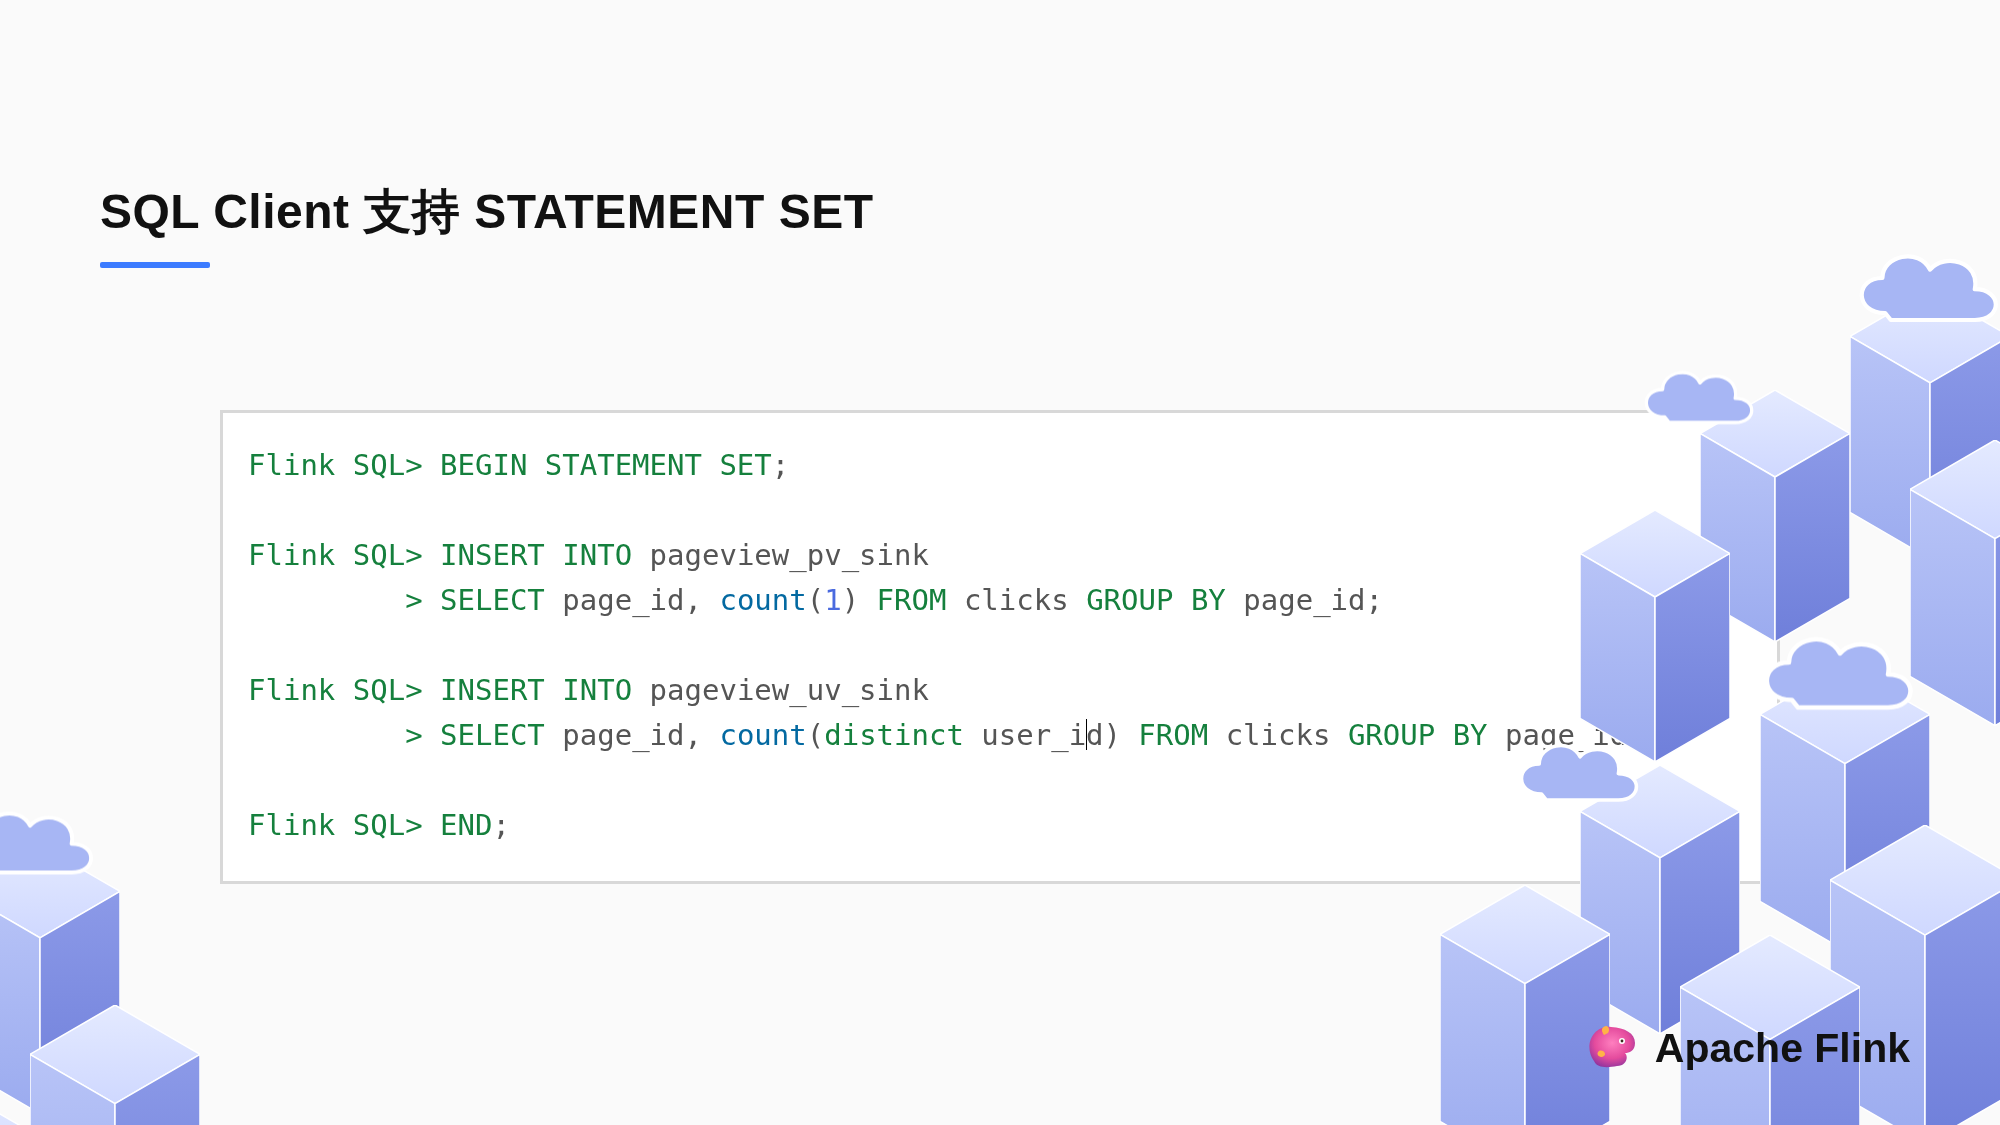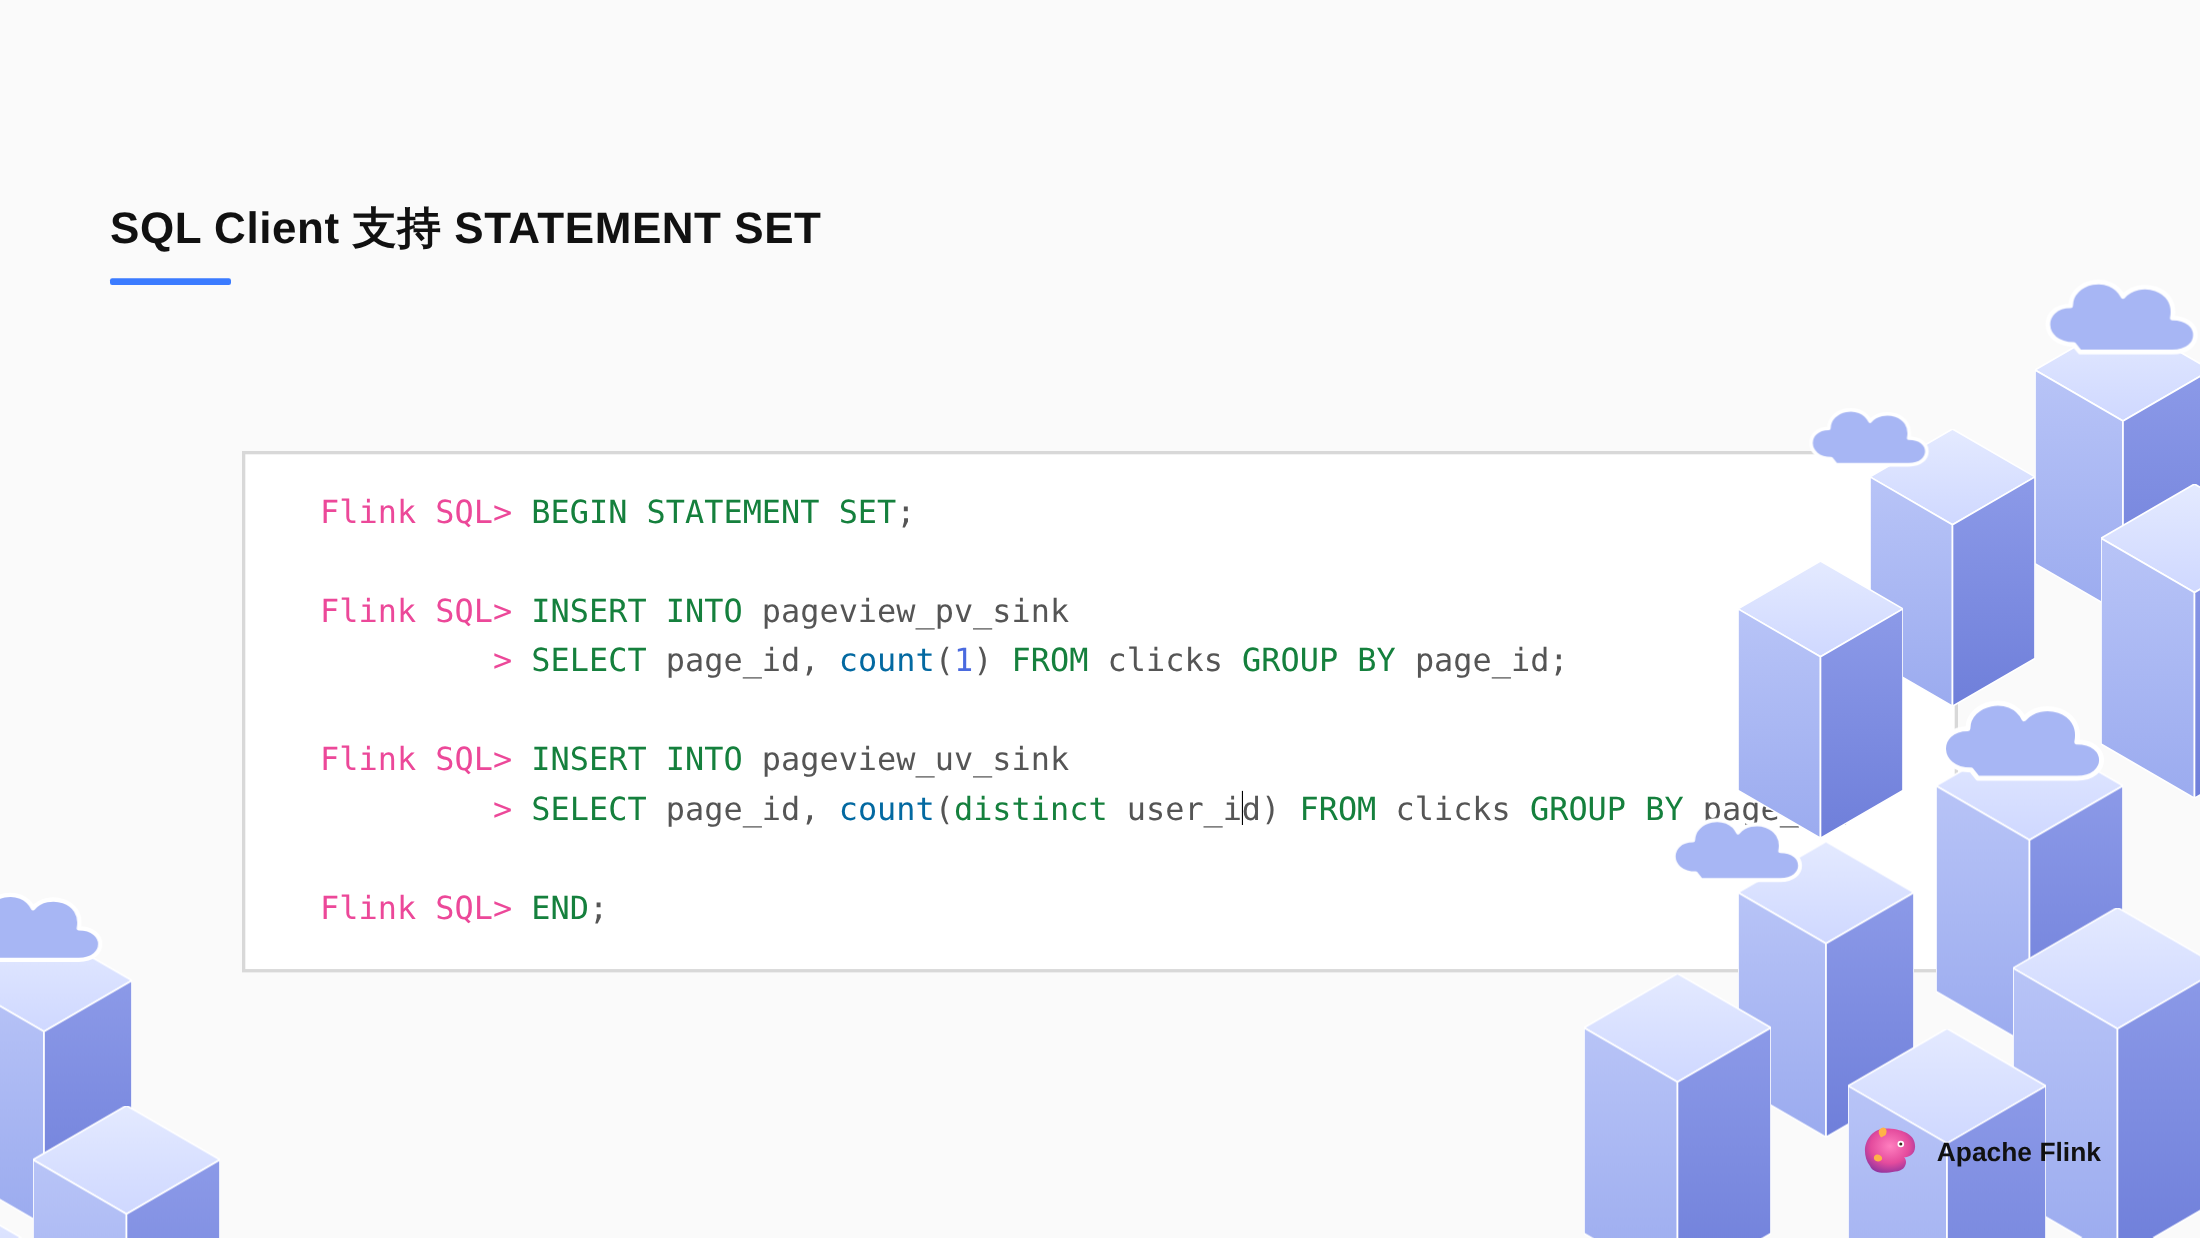--- a/index.html
+++ b/index.html
@@ -12,21 +12,21 @@
     position: relative;
   }
 
   
   .title-wrap {
     position: absolute;
     left: 100px;
     top: 180px;
   }
   .title {
-    font-size: 40px;
+    font-size: 48px;
     font-weight: 700;
     color: #111;
     letter-spacing: 0.5px;
   }
   .title-underline {
     margin-top: 18px;
     width: 110px;
     height: 6px;
     background: #3b7bff;
     border-radius: 2px;
@@ -40,21 +40,21 @@
     width: 1560px;
     padding: 30px 25px 34px 25px;
     background: #ffffff;
     border: 3px solid #d8d8d8;
     font-family: "DejaVu Sans Mono", Menlo, Consolas, monospace;
     font-size: 29px;
     line-height: 1.55;
     color: #333;
     white-space: pre;
   }
-  .code-box .prompt { color: #ec4899; margin-left: 43px; }
+  .code-box .prompt { color: #15803d; }
   .code-box .kw     { color: #15803d; }   
   .code-box .func   { color: #0369a1; }   
   .code-box .lit    { color: #4a6adf; }   
   .code-box .ident  { color: #555; }      
   .caret {
     display: inline-block;
     width: 1px;
     height: 1.1em;
     background: #000;
     position: relative;
@@ -86,21 +86,21 @@
   
   .footer {
     position: absolute;
     right: 90px;
     bottom: 50px;
     display: flex;
     align-items: center;
     gap: 16px;
   }
   .flink-text {
-    font-size: 24px;
+    font-size: 41px;
     font-weight: 800;
     color: #111;
   }
 </style>
 </head>
 <body>
 
 <div class="title-wrap">
   <div class="title">SQL Client 支持 STATEMENT SET</div>
   <div class="title-underline"></div>

